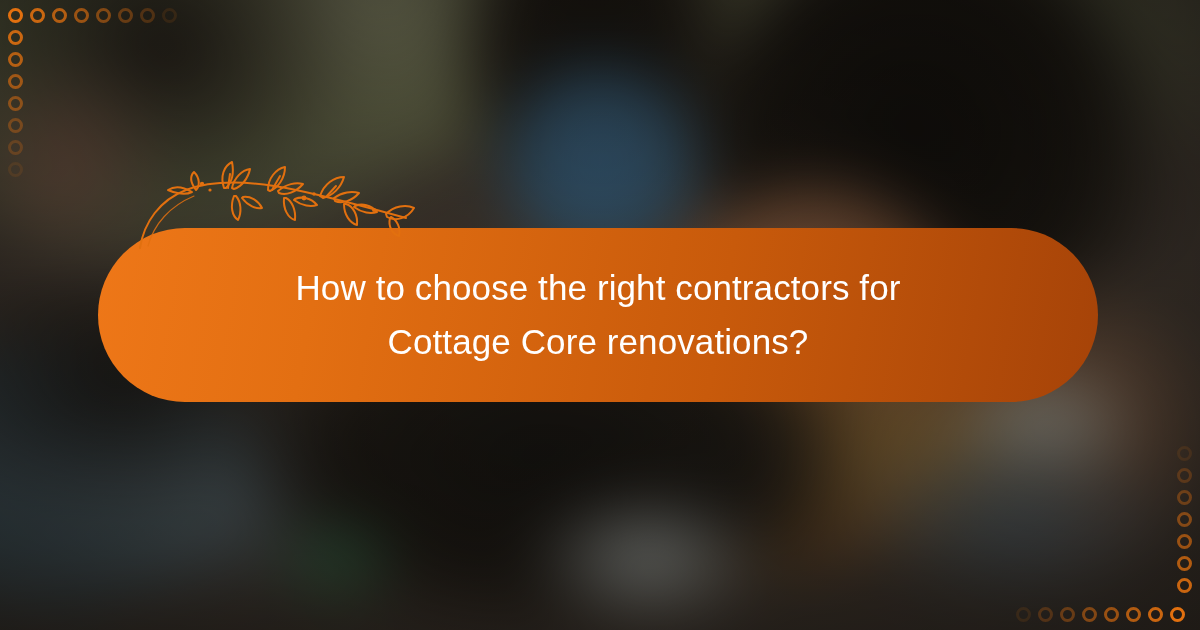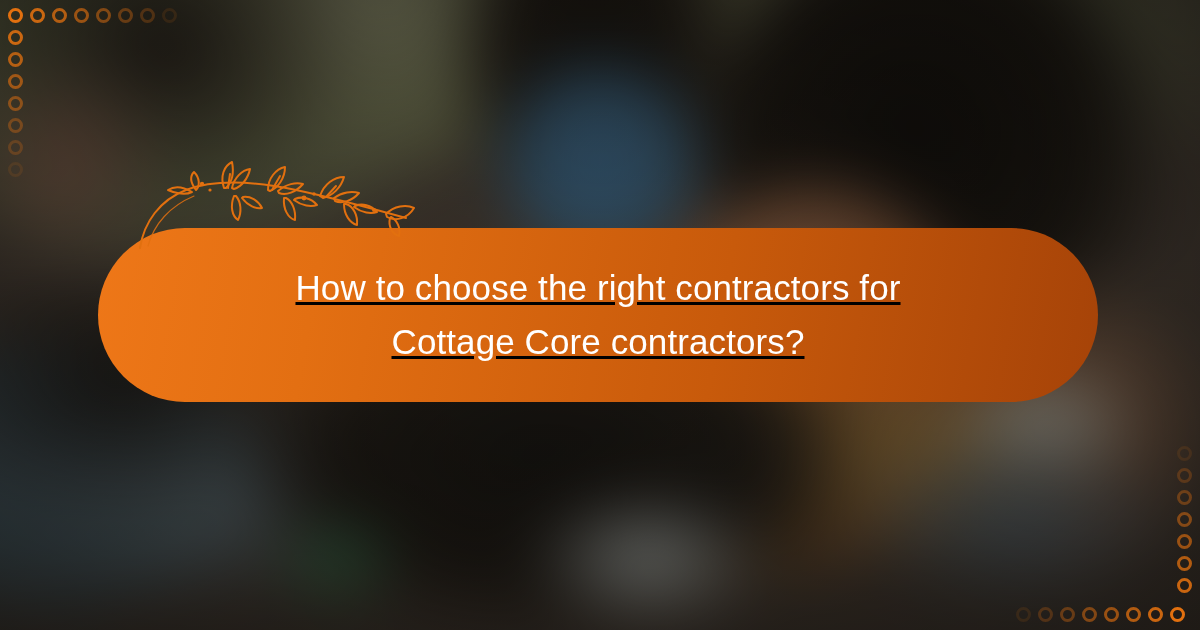--- a/index.html
+++ b/index.html
@@ -106,21 +106,20 @@
   .pill {
     position:absolute;
     left:98px; top:228px;
     width:1000px; height:174px;
     border-radius:87px;
     background:linear-gradient(100deg, #EE7718 0%, #E36F12 22%, #C85A0B 62%, #A64308 100%);
     display:flex;
     align-items:center;
     justify-content:center;
     z-index:4;
-    text-decoration:underline;
   }
   .pill-title {
     color:#ffffff;
     font-size:35px;
     line-height:1.55;
     font-weight:300;
     text-align:center;
     letter-spacing:0.1px;
     padding:0 60px;
     max-width:840px;
@@ -245,17 +244,17 @@
       <path d="M248 54 C 256 46, 268 44, 276 48 C 270 58, 258 62, 249 57 Z"></path>
       <path d="M252 58 C 250 66, 254 74, 261 76 C 263 68, 259 60, 253 57 Z"></path>
       <circle cx="236" cy="50" r="2" fill="#E2700F" stroke="none"></circle>
     </g>
   </svg>
 
   <div class="pill">
     <div class="pill-title">
       <span>How to choose the right contractors for</span>
       <br>
-      <span>Cottage Core contractors?</span>
+      <span>Cottage Core renovations?</span>
     </div>
   </div>
 
 </div>
 
 </body></html>

